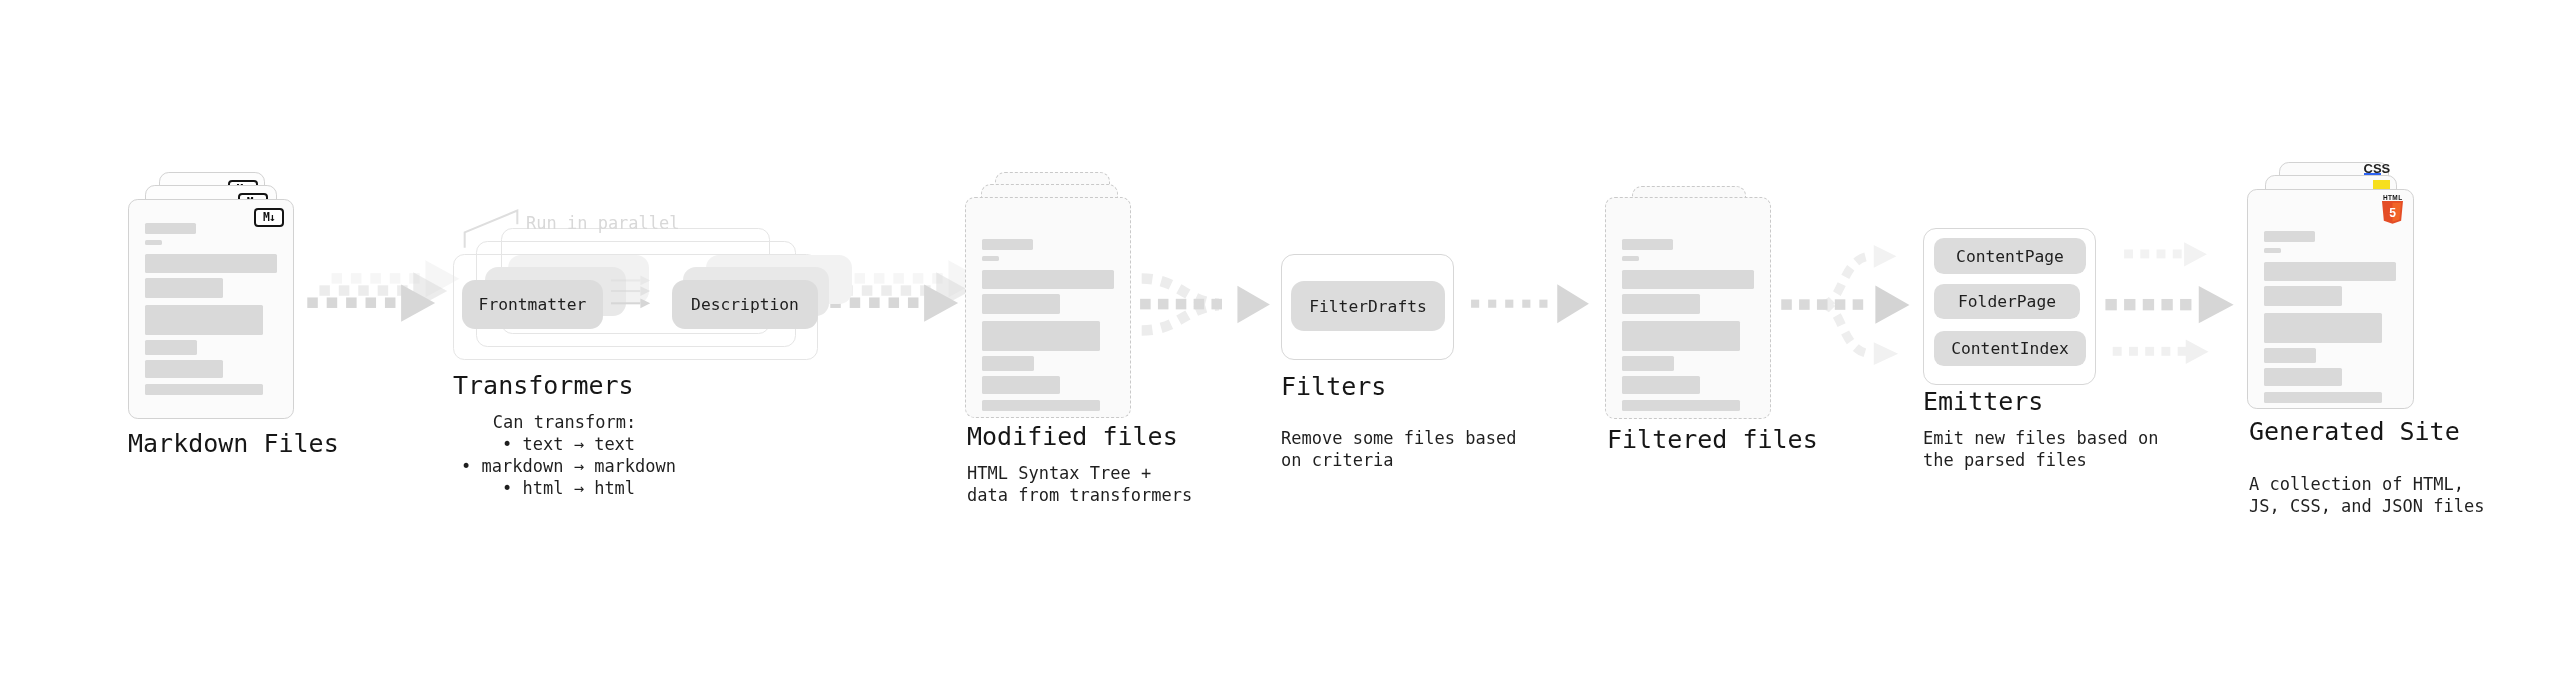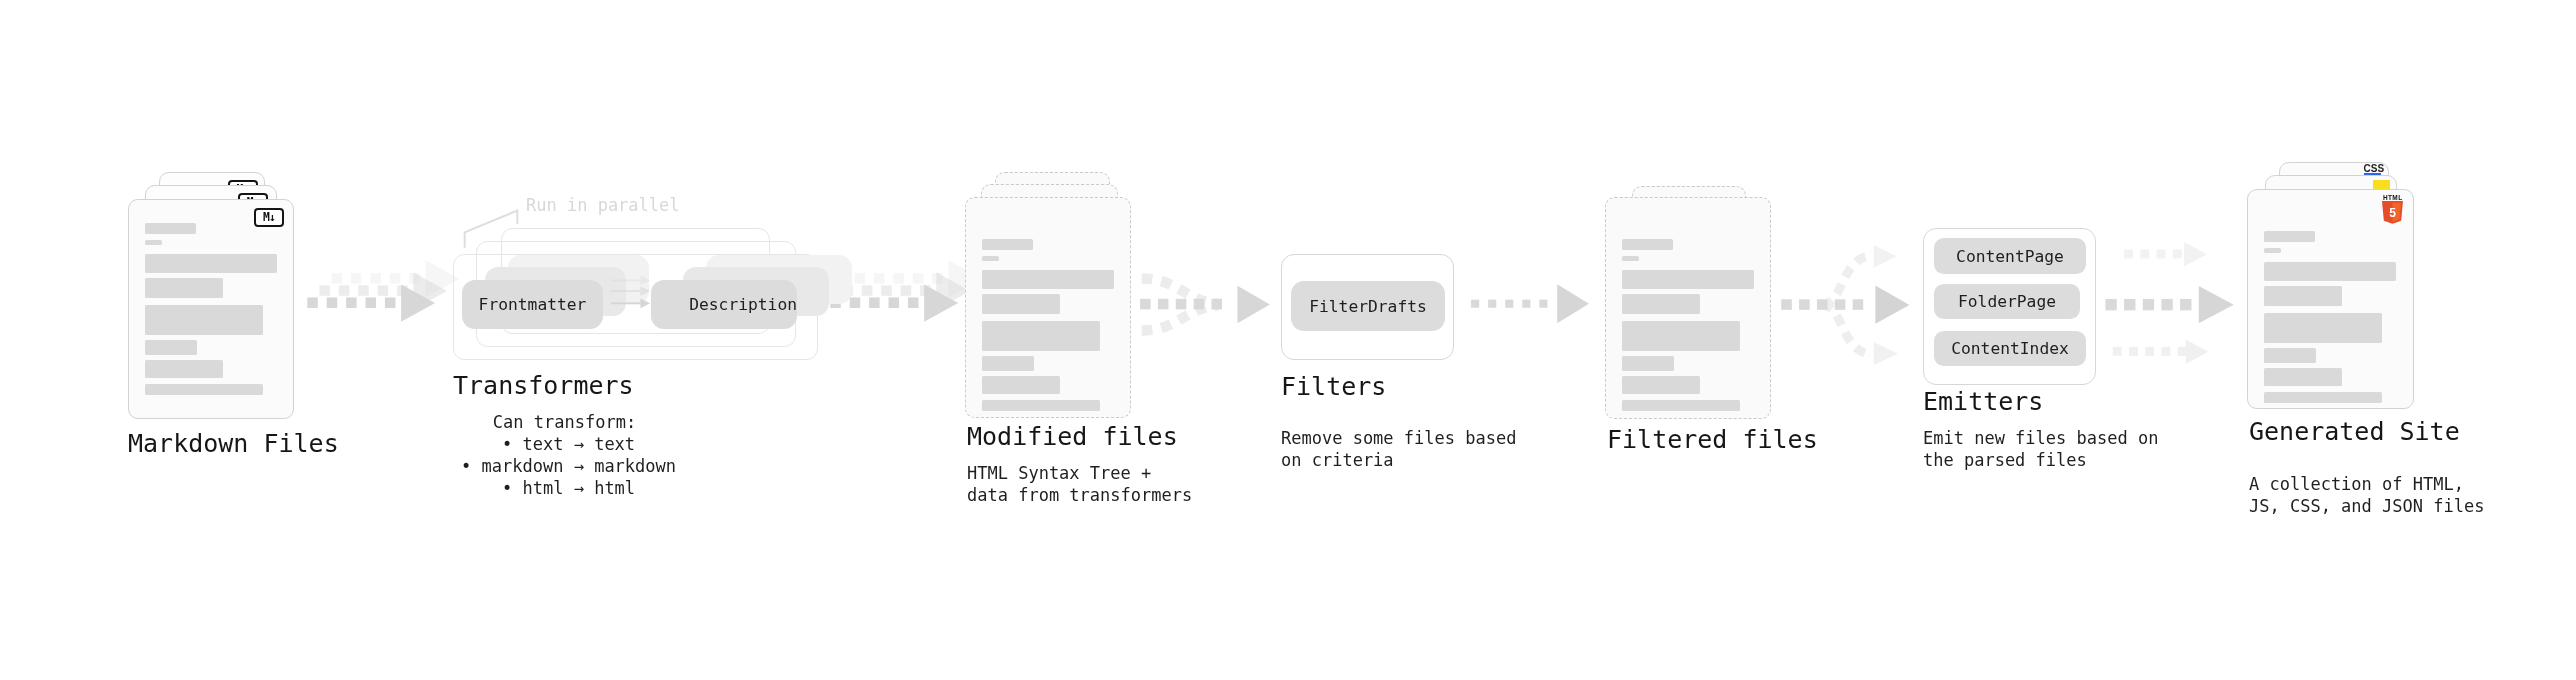--- a/index.html
+++ b/index.html
@@ -25,21 +25,21 @@
   .stage-label{position:absolute;font-size:25px;line-height:28px;color:#161616;white-space:nowrap;}
   .desc{position:absolute;font-size:17px;line-height:22px;color:#1f1f1f;white-space:nowrap;}
   .desc .indent{padding-left:8.1px;}
   .callout-text{position:absolute;font-size:17px;line-height:22px;color:#d8d8d8;white-space:nowrap;}
   
   .md-badge{position:absolute;width:30px;height:18.7px;background:#ffffff;border:2px solid #141414;border-radius:4.1px;
             box-sizing:border-box;display:flex;align-items:center;justify-content:center;
             font-size:11.4px;font-weight:bold;letter-spacing:-0.8px;color:#111;}
   
   .css-badge{position:absolute;width:18px;text-align:center;font-family:"Liberation Sans",sans-serif;}
-  .css-badge .t{font-size:10px;font-weight:bold;color:#222;line-height:7.3px;display:block;}
+  .css-badge .t{font-size:13px;font-weight:bold;color:#222;line-height:7.3px;display:block;}
   .css-badge .bar{width:16.3px;height:2.4px;background:#2d63f1;margin:0.8px auto 0 auto;}
   .js-badge{position:absolute;width:17px;height:9.8px;background:#f7df1e;}
   .html5-logo{position:absolute;width:21px;text-align:center;font-family:"Liberation Sans",sans-serif;}
   .html5-logo .t{font-size:6.5px;font-weight:bold;color:#111;letter-spacing:0.4px;line-height:7.3px;display:block;}
   svg.arr{position:absolute;overflow:visible;}
 </style>
 </head>
 <body>
 
 <div id="canvas">
@@ -98,31 +98,31 @@
     </g>
   </svg>
 
   <div class="frame" style="left:501px;top:228px;width:269px;height:106px;"></div>
   <div class="frame" style="left:476px;top:241px;width:320px;height:106px;"></div>
   <div class="frame" style="left:453px;top:254px;width:365px;height:106px;"></div>
 
   <svg class="arr" style="left:459px;top:199px;" width="81" height="57" viewBox="0 0 100 70">
     <polyline points="7,60 7,41 72,14 72,31" fill="none" stroke="#dedede" stroke-width="2.5"></polyline>
   </svg>
-  <div class="callout-text" style="left:526px;top:194px;">Run in parallel</div>
+  <div class="callout-text" style="left:526px;top:212px;">Run in parallel</div>
 
   <div class="ghost2" style="left:508px;top:255px;width:141px;height:49px;z-index:2;"></div>
   <div class="ghost1" style="left:485px;top:267px;width:141px;height:49px;z-index:2;"></div>
   <div class="pill" style="left:462px;top:280px;width:141px;height:49px;z-index:3;">
       <span>Frontmatter</span>
     </div>
 
   <div class="ghost2" style="left:706px;top:255px;width:146px;height:49px;z-index:2;"></div>
   <div class="ghost1" style="left:683px;top:267px;width:146px;height:49px;z-index:2;"></div>
-  <div class="pill" style="left:651px;top:280px;width:146px;height:49px;z-index:3;justify-content:flex-end;">
+  <div class="pill" style="left:672px;top:280px;width:146px;height:49px;z-index:3;">
       <span>Description</span>
     </div>
 
   <svg class="arr" style="left:611px;top:273px;z-index:3;" width="49" height="41" viewBox="0 0 60 50">
     <g opacity="0.35">
         <line x1="0" y1="9" x2="36" y2="9" stroke="#d6d6d6" stroke-width="2.5"></line>
         <polygon points="36,3 36,15 48,9" fill="#d6d6d6"></polygon>
       </g>
     <g opacity="0.55">
         <line x1="0" y1="22" x2="36" y2="22" stroke="#d6d6d6" stroke-width="2.5"></line>

